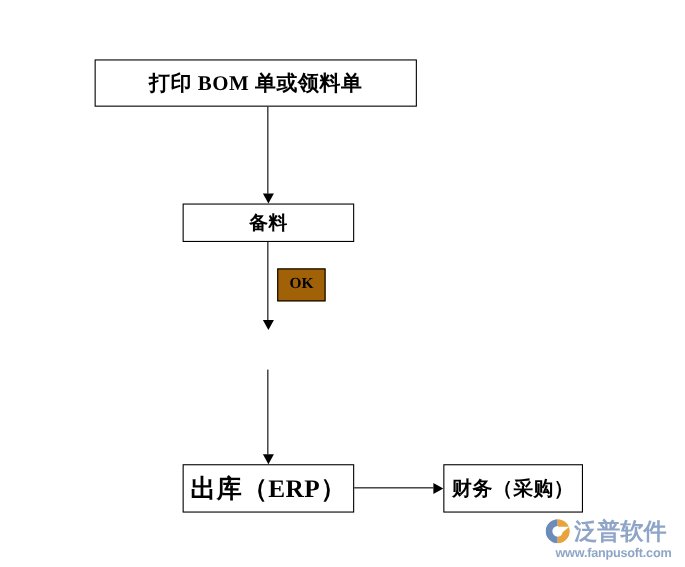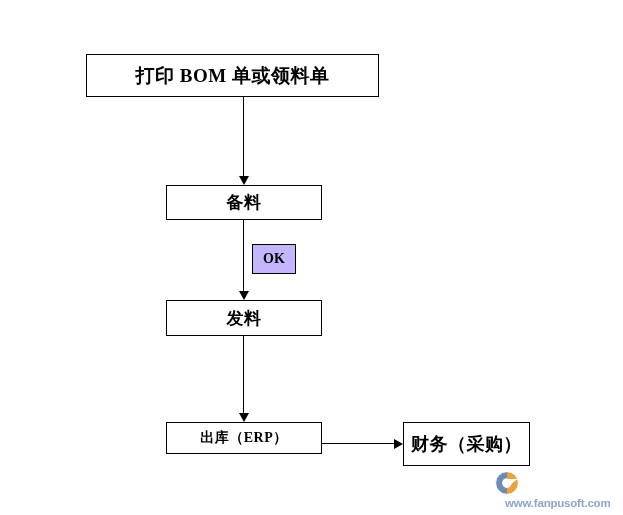--- a/index.html
+++ b/index.html
@@ -55,41 +55,41 @@
     left: 166px;
     top: 300px;
     width: 156px;
     height: 36px;
     font-size: 17px;
   }
   #node-outbound {
     left: 166px;
     top: 422px;
     width: 156px;
-    height: 32px;
-    font-size: 14px;
+    height: 44px;
+    font-size: 23px;
   }
   #node-finance {
     left: 403px;
     top: 422px;
     width: 127px;
     height: 44px;
     font-size: 18px;
   }
 
   
   #label-ok {
     position: absolute;
     left: 252px;
     top: 244px;
     width: 44px;
     height: 30px;
     box-sizing: border-box;
     border: 1px solid #000000;
-    background: #c4b5fd;
+    background: #a16207;
     display: flex;
     align-items: center;
     justify-content: center;
     font-family: "Liberation Serif", "DejaVu Serif", serif;
     font-size: 14px;
     font-weight: bold;
     color: #000000;
   }
 
   
@@ -186,23 +186,20 @@
   <div class="node" id="node-prepare">
     <span>备料</span>
   </div>
 
   <div class="conn-v" id="conn2-line"></div>
   <div class="arrow-down" id="conn2-head"></div>
   <div id="label-ok">
     <span>OK</span>
   </div>
 
-  <div class="node" id="node-issue">
-    <span>发料</span>
-  </div>
 
   <div class="conn-v" id="conn3-line"></div>
   <div class="arrow-down" id="conn3-head"></div>
 
   <div class="node" id="node-outbound">
     <span>出库（ERP）</span>
   </div>
 
   <div class="conn-h" id="conn4-line"></div>
   <div class="arrow-right" id="conn4-head"></div>
@@ -213,17 +210,18 @@
 
   <div id="watermark">
     <div id="watermark-top">
       <svg id="watermark-mark" viewBox="0 0 32 32">
         <path d="M16 1.5 A14.5 14.5 0 1 0 16 30.5 A14.5 14.5 0 1 0 16 1.5 Z" fill="#ffffff"></path>
         <path d="M16 2 A14 14 0 0 0 16 30 L16 22 A6 6 0 0 1 16 10 Z" fill="#6d8ab8"></path>
         <path d="M16 2 A14 14 0 0 1 29 11 L17 11 A6 6 0 0 0 16 10 Z" fill="#e8a33d"></path>
         <path d="M29 11 A14 14 0 0 1 16 30 L16 22 A6 6 0 0 0 21.5 17 Z" fill="#e8a33d"></path>
         <circle cx="16" cy="16" r="14" fill="none" stroke="#ffffff" stroke-width="1.2"></circle>
       </svg>
+      <span id="watermark-name">泛普软件</span>
     </div>
     <div id="watermark-url">www.fanpusoft.com</div>
   </div>
 
 </div>
 
 </body></html>

